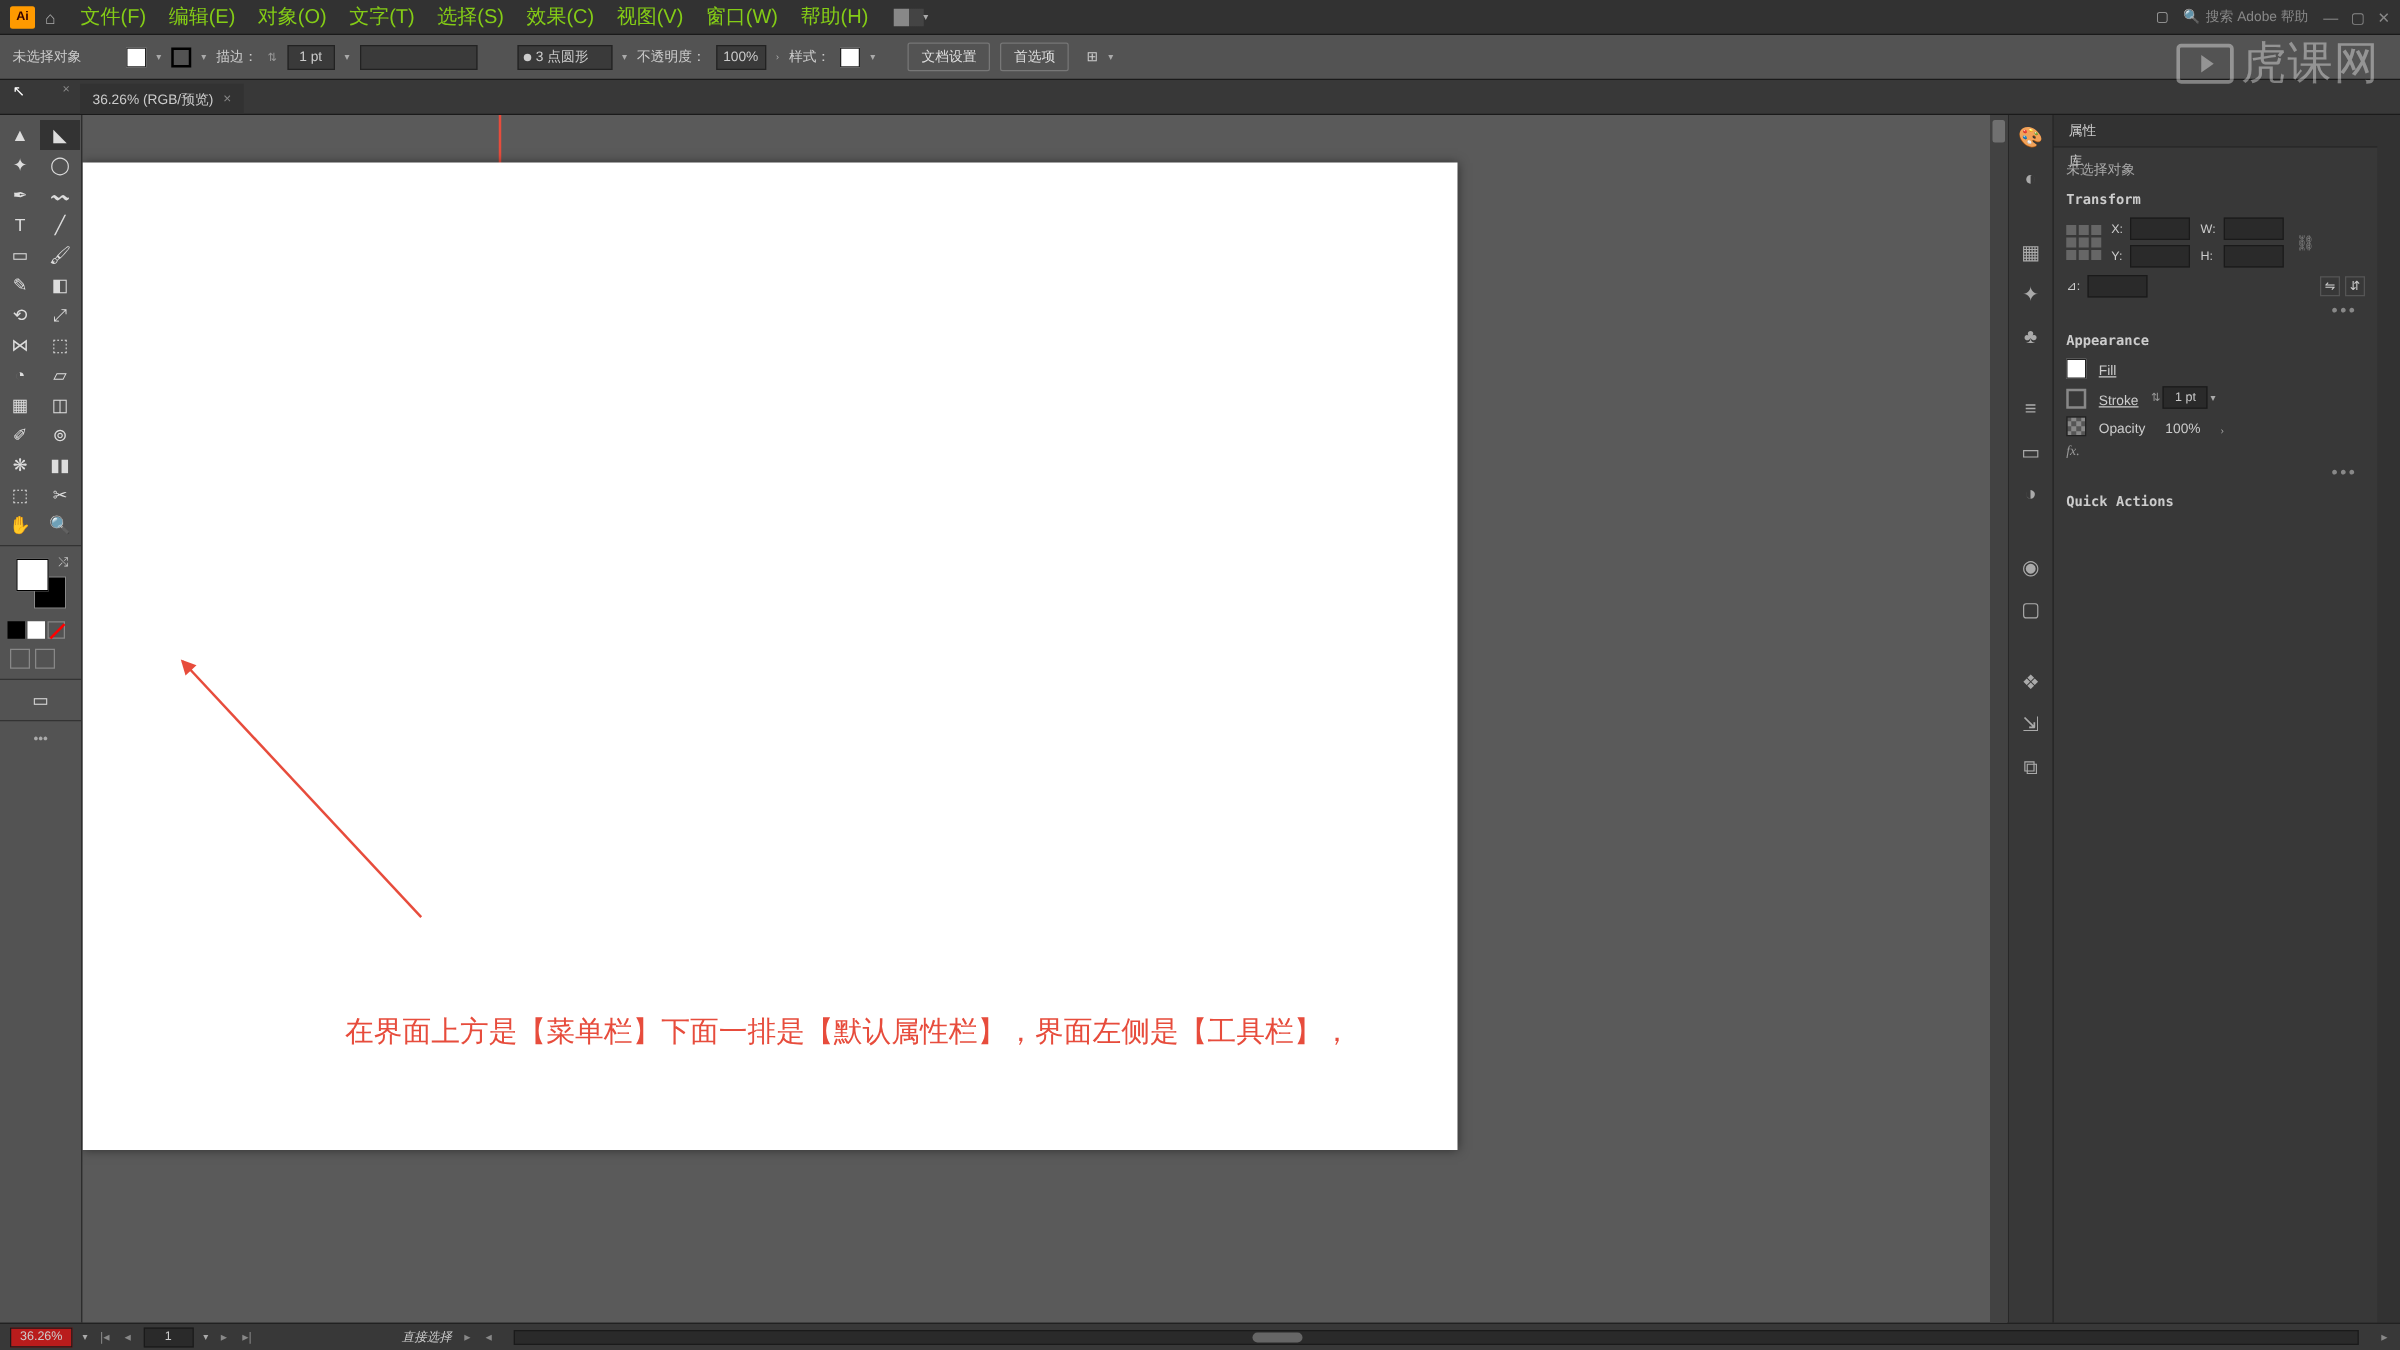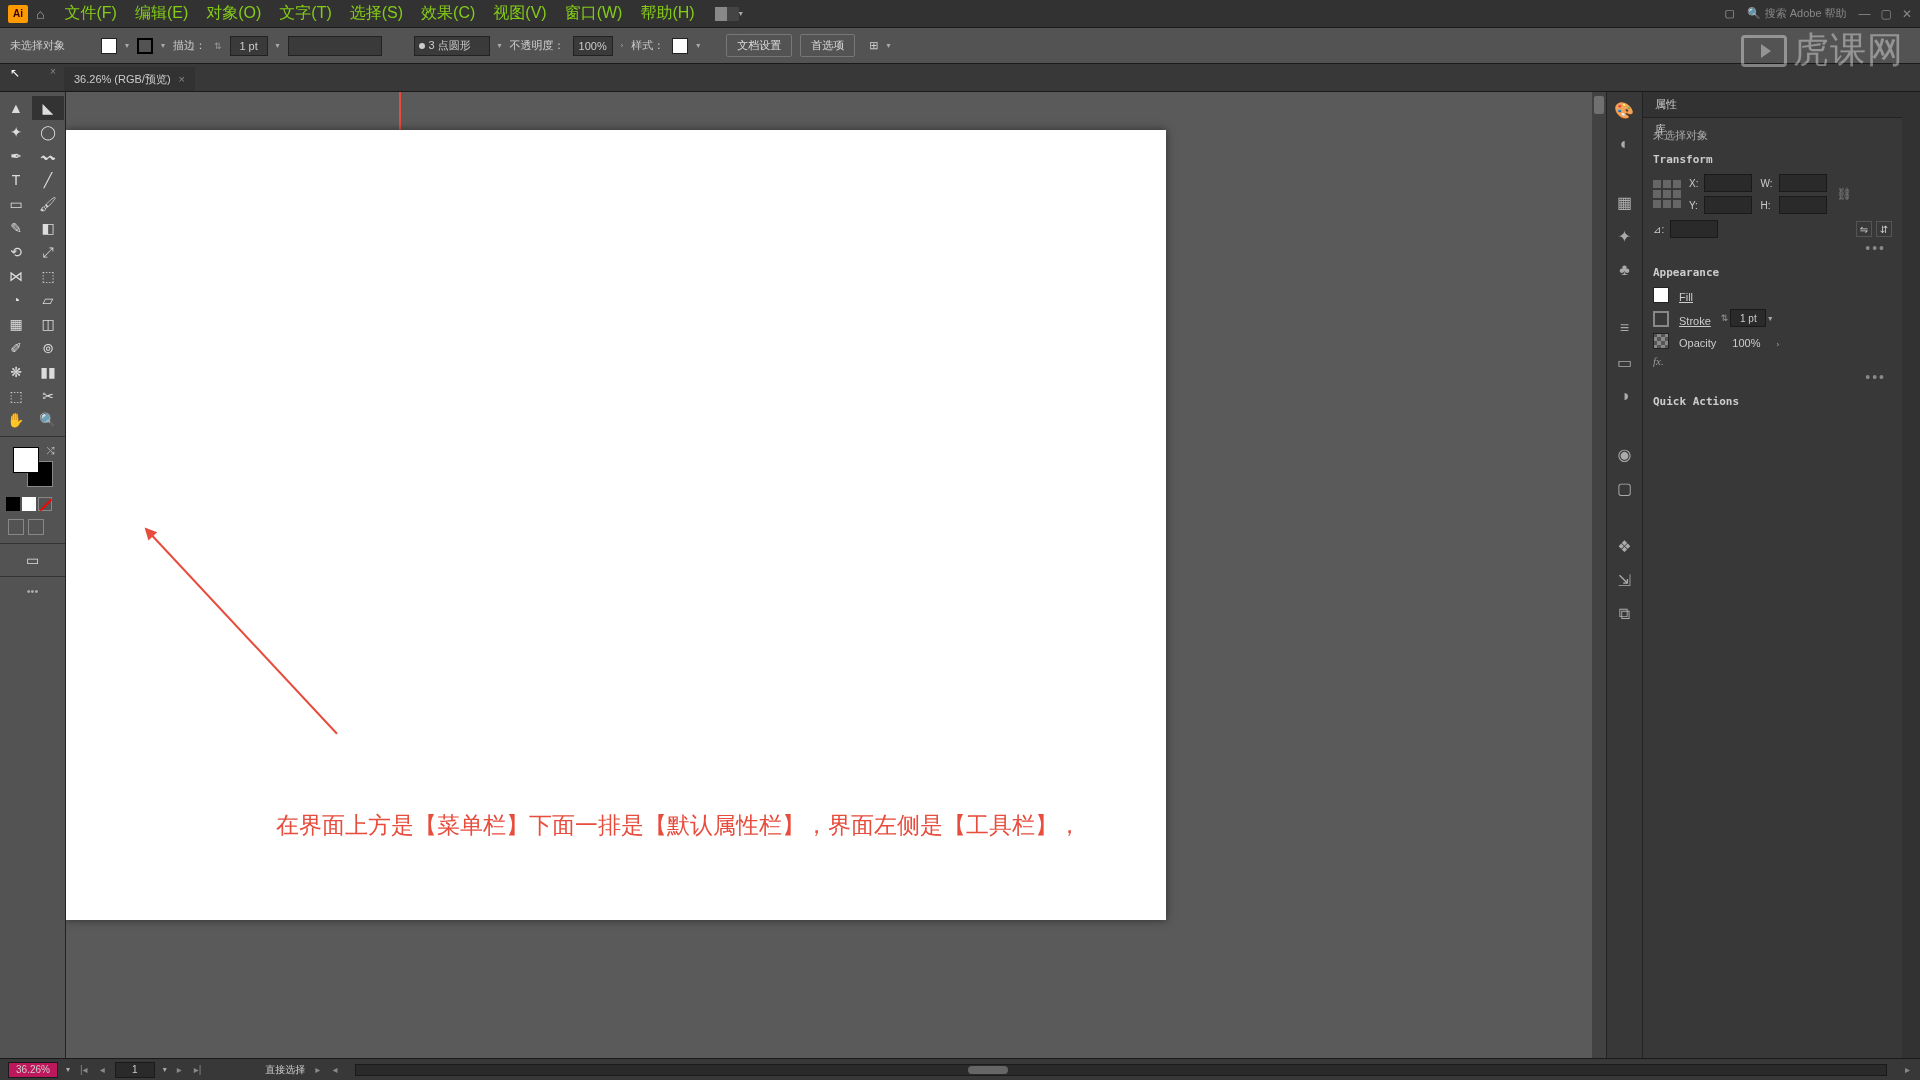--- a/index.html
+++ b/index.html
@@ -98,24 +98,24 @@
 .appear-sw.fill { background:#fff; }
 .appear-sw.stroke { background:#383838; border:2px solid #888; }
 .appear-sw.opacity { background:repeating-conic-gradient(#888 0 25%, #555 0 50%) 50%/8px 8px; }
 .stroke-ctrl { display:flex; align-items:center; gap:2px; }
 .stroke-ctrl input { width:36px; height:18px; background:#2a2a2a; border:1px solid #1a1a1a; color:#ccc; font-size:10px; text-align:center; }
 .fx-row { color:#999; font-style:italic; font-size:11px; margin-top:4px;font-family:Liberation Serif, serif; }
 .panelstrip-right { width: 18px; background: #323232; }
 
 
 .statusbar { height: 22px; background: #383838; display: flex; align-items: center; padding: 0 8px; gap: 8px; border-top: 1px solid #1a1a1a; font-size: 10px; color: #ccc; }
-.zoom-select { width: 50px; height: 16px; background: #be185d; border:1px solid #1a1a1a; color:#ccc; font-size:10px; text-align:center; }
+.zoom-select { width: 50px; height: 16px; background: #b91c1c; border:1px solid #1a1a1a; color:#ccc; font-size:10px; text-align:center; }
 .nav-btn { color:#888; cursor:pointer; padding:0 2px; }
 .artboard-select { width:40px; height:16px; background:#2a2a2a; border:1px solid #1a1a1a; color:#ccc; font-size:10px; text-align:center; }
-.status-mid { margin-left: 54px; }
+.status-mid { margin-left: 110px; font-style: italic; }
 .status-scroll { flex:1; height:12px; background:#2a2a2a; margin:0 8px; position:relative; border:1px solid #1a1a1a; }
 .status-thumb { position:absolute; left:40%; top:1px; width:40px; height:8px; background:#666; border-radius:4px; }
 
 
 .watermark { position: fixed; right: 16px; top: 26px; font-size: 36px; color: rgba(255,255,255,0.38); font-weight: 400; pointer-events:none; letter-spacing: 1px; display:flex; align-items:center; gap:6px; }
 .wm-box { width:46px; height:32px; border:3px solid rgba(255,255,255,0.38); border-radius:4px; display:flex; align-items:center; justify-content:center; }
 .wm-tri { width:0; height:0; border-left:10px solid rgba(255,255,255,0.38); border-top:7px solid transparent; border-bottom:7px solid transparent; margin-left:3px; }
 .arr-icon { font-size:9px; color:#999; }
 
 </style>

